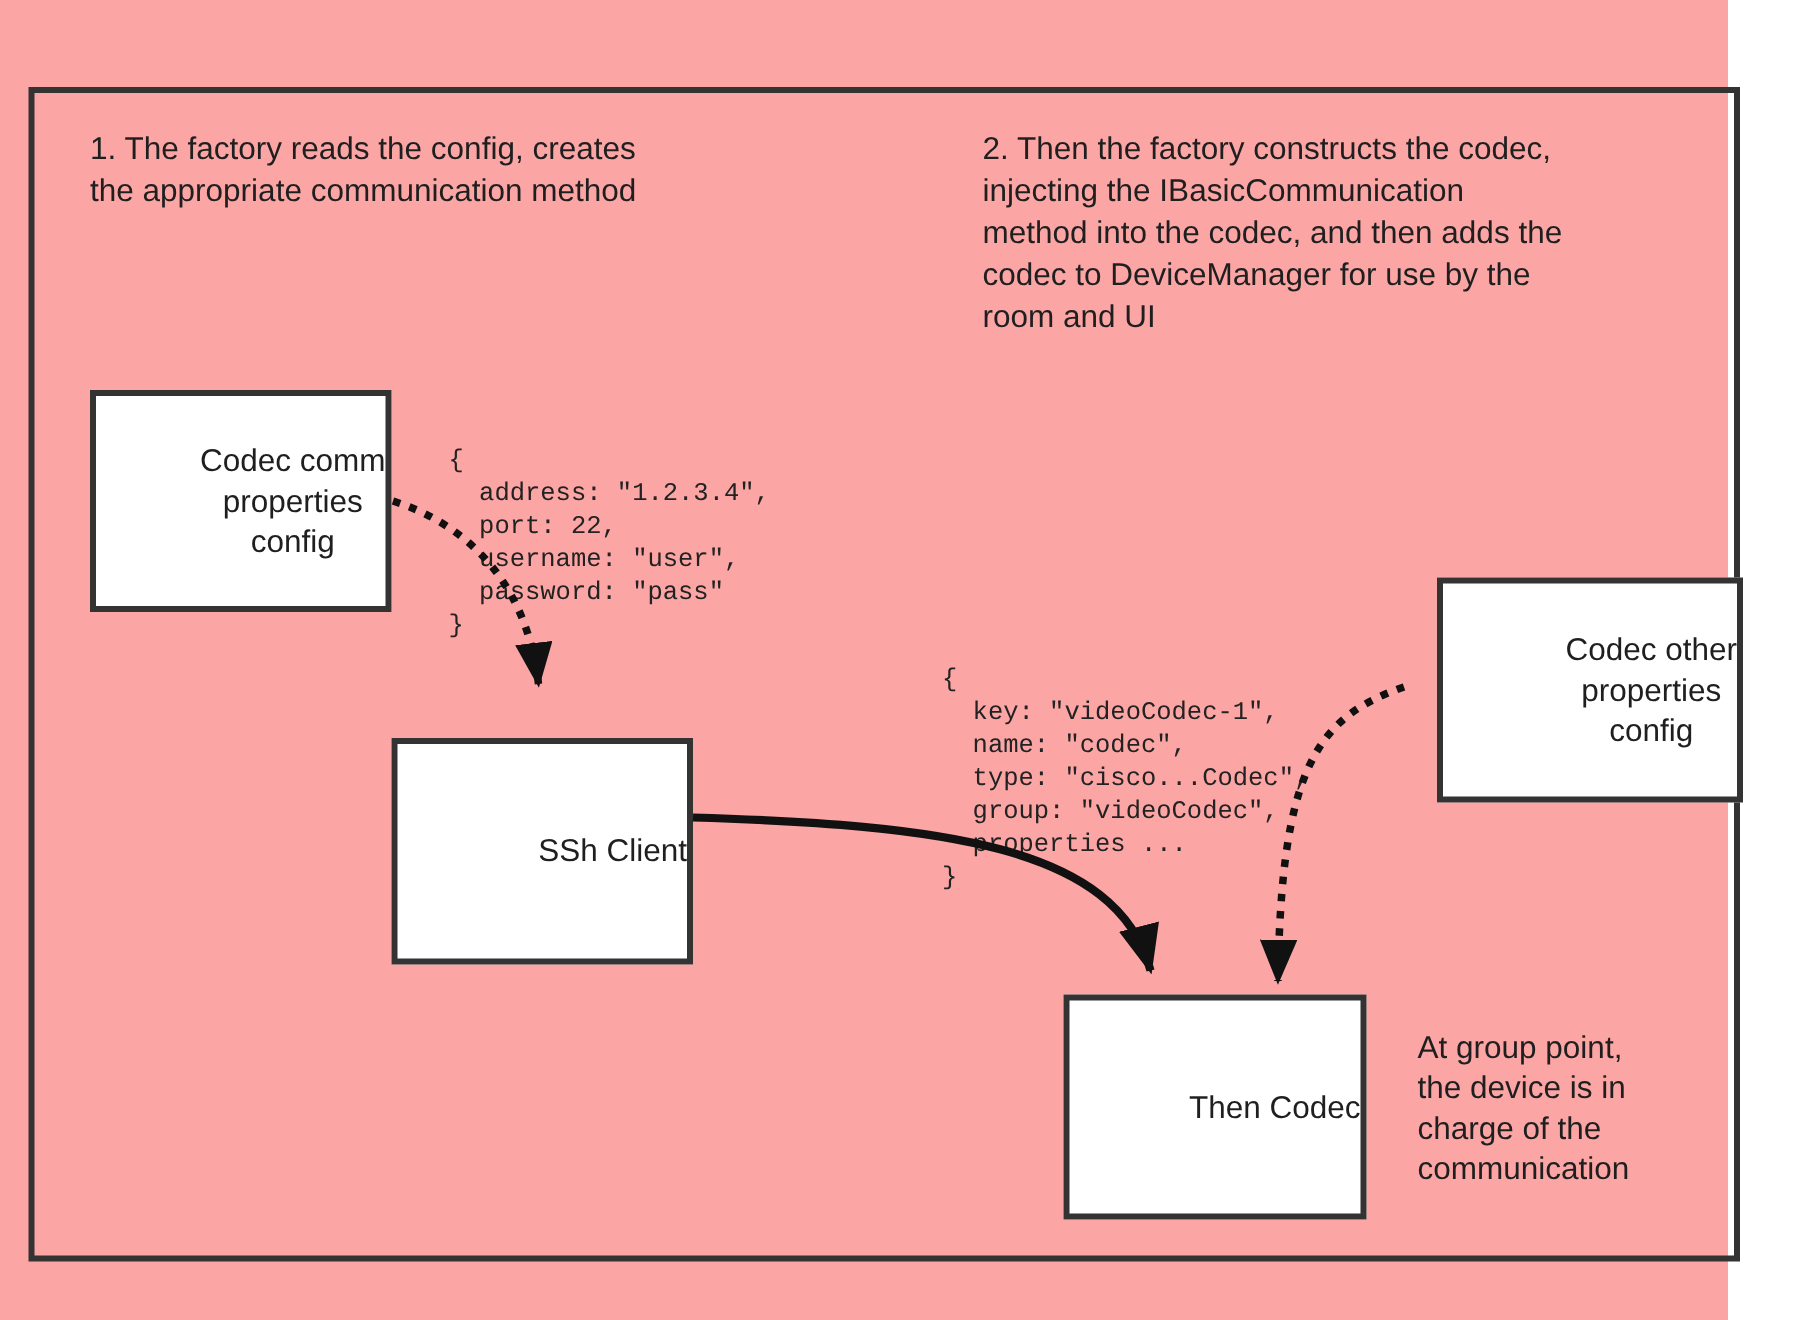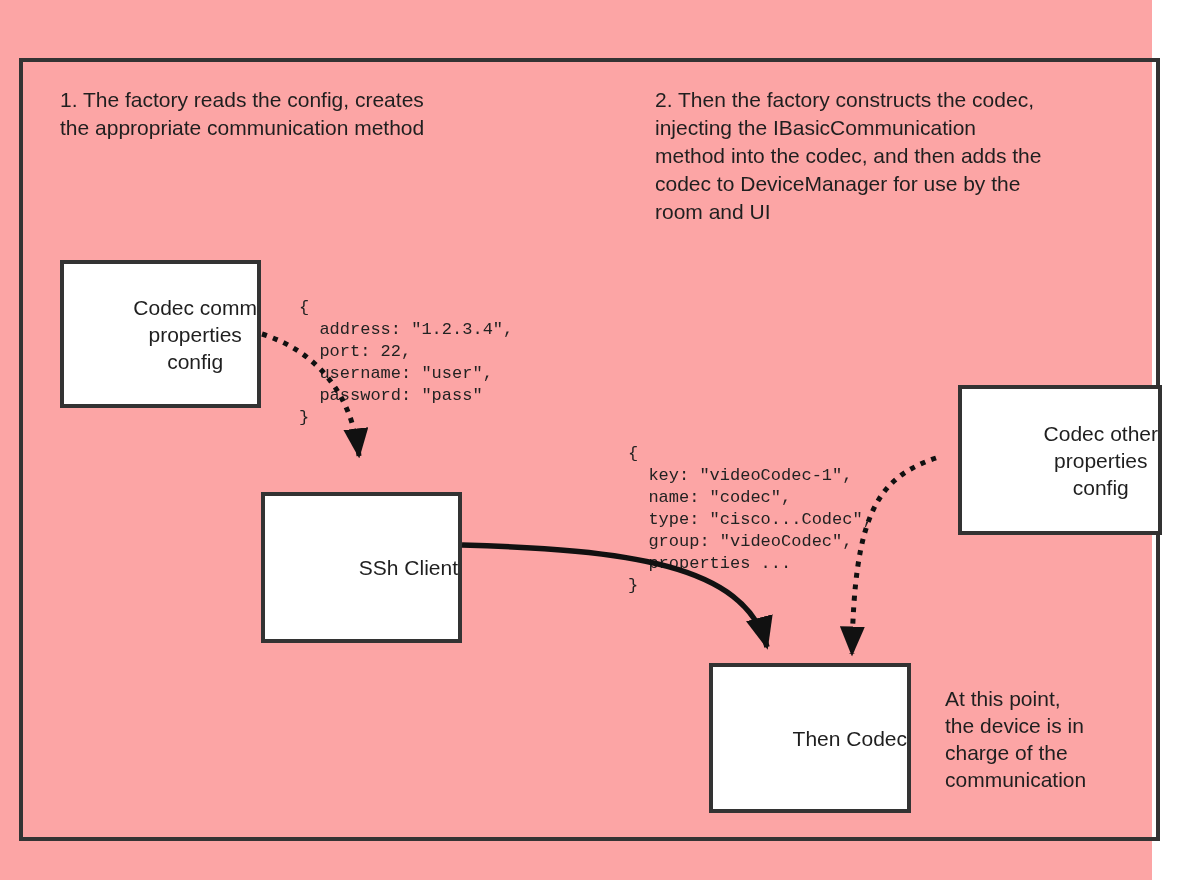--- a/index.html
+++ b/index.html
@@ -130,21 +130,21 @@
   <div class="dbox box-codec-other">
     <span>Codec other
 properties
 config</span>
   </div>
 
   <div class="dbox box-cisco-codec">
     <span>Then Codec</span>
   </div>
 
-  <div class="note note-3">At this point,
+  <div class="note note-3">At group point,
 the device is in
 charge of the
 communication</div>
 
   <svg class="arrows" viewBox="0 0 1200 880" xmlns="http://www.w3.org/2000/svg">
     <defs>
       <marker id="head" markerUnits="strokeWidth" markerWidth="6" markerHeight="5" refX="5.5" refY="2.5" orient="auto">
         <path d="M0,0 L6,2.5 L0,5 Z" fill="#111111"></path>
       </marker>
     </defs>

